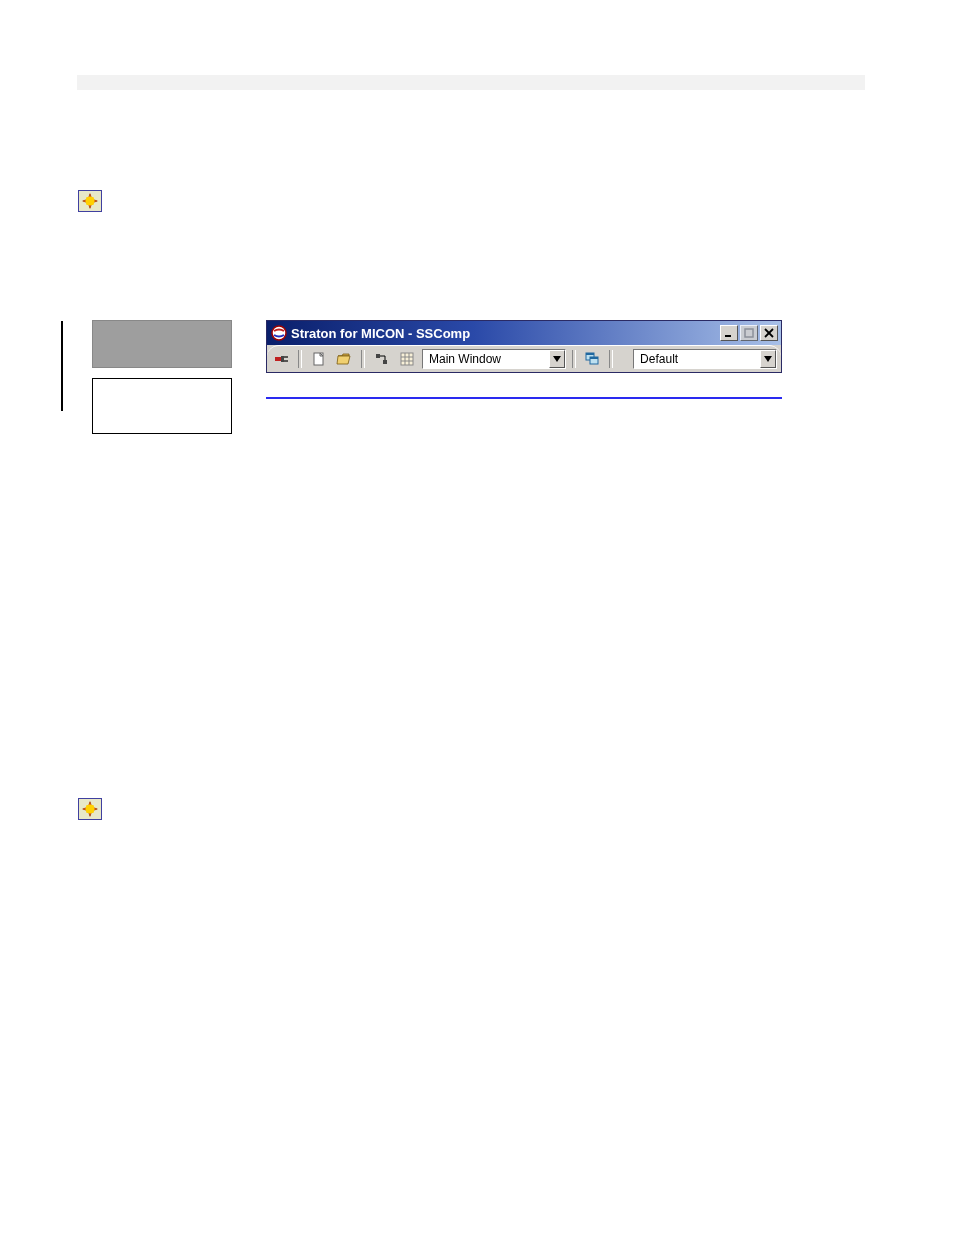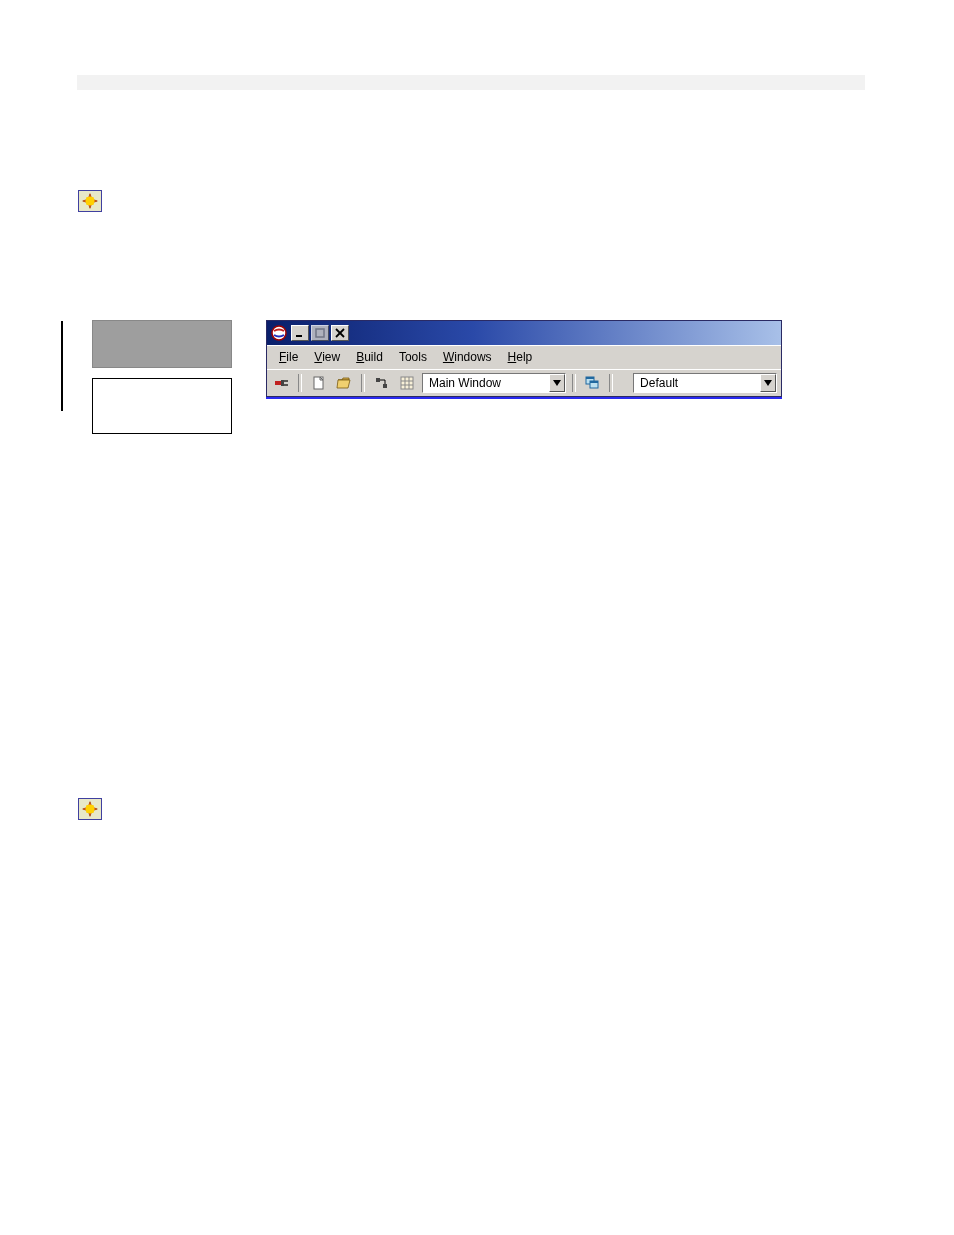--- a/index.html
+++ b/index.html
@@ -145,20 +145,21 @@
 
   
   .toolbar {
     display: flex;
     align-items: center;
     height: 26px;
     background: #d6d3ce;
     border-top: 1px solid #fff;
     padding: 0 4px;
     gap: 4px;
+    border-radius: 12px;
   }
   .tb-btn {
     width: 22px;
     height: 20px;
     background: #d6d3ce;
     border: 1px solid transparent;
     display: flex;
     align-items: center;
     justify-content: center;
     box-sizing: border-box;
@@ -243,48 +244,41 @@
   <div class="window">
 
     <div class="titlebar">
       <span class="app-icon">
         <svg viewBox="0 0 16 16">
           <circle cx="8" cy="8" r="7" fill="#ffffff" stroke="#a00000" stroke-width="1.5"></circle>
           <path d="M3 6 Q8 3 13 6" stroke="#c02020" stroke-width="2" fill="none"></path>
           <path d="M3 10 Q8 13 13 10" stroke="#2030c0" stroke-width="2" fill="none"></path>
         </svg>
       </span>
+      <span class="title-text">Straton for MICON - SSComp</span>
       <span class="win-btns">
         <span class="win-btn">
           <svg viewBox="0 0 10 10">
               <rect x="1" y="7" width="6" height="2" fill="#000"></rect>
             </svg>
         </span>
         <span class="win-btn disabled">
           <svg viewBox="0 0 10 10">
               <rect x="1" y="1" width="8" height="8" fill="none" stroke="#888" stroke-width="1.5"></rect>
             </svg>
         </span>
         <span class="win-btn">
           <svg viewBox="0 0 10 10">
             <line x1="1" y1="1" x2="9" y2="9" stroke="#000" stroke-width="1.8"></line>
             <line x1="9" y1="1" x2="1" y2="9" stroke="#000" stroke-width="1.8"></line>
           </svg>
         </span>
       </span>
     </div>
 
-    <div class="menubar">
-      <span class="menu-item"><span class="ul">F</span><span>ile</span></span>
-      <span class="menu-item"><span class="ul">V</span><span>iew</span></span>
-      <span class="menu-item"><span class="ul">B</span><span>uild</span></span>
-      <span class="menu-item">Tools</span>
-      <span class="menu-item"><span class="ul">W</span><span>indows</span></span>
-      <span class="menu-item"><span class="ul">H</span><span>elp</span></span>
-    </div>
 
     <div class="toolbar">
 
       <span class="tb-btn">
         <svg viewBox="0 0 16 16">
           <rect x="1" y="6" width="6" height="4" fill="#c02020"></rect>
           <rect x="7" y="5" width="3" height="6" fill="#444"></rect>
           <line x1="10" y1="6" x2="14" y2="6" stroke="#000" stroke-width="1.2"></line>
           <line x1="10" y1="10" x2="14" y2="10" stroke="#000" stroke-width="1.2"></line>
         </svg>

